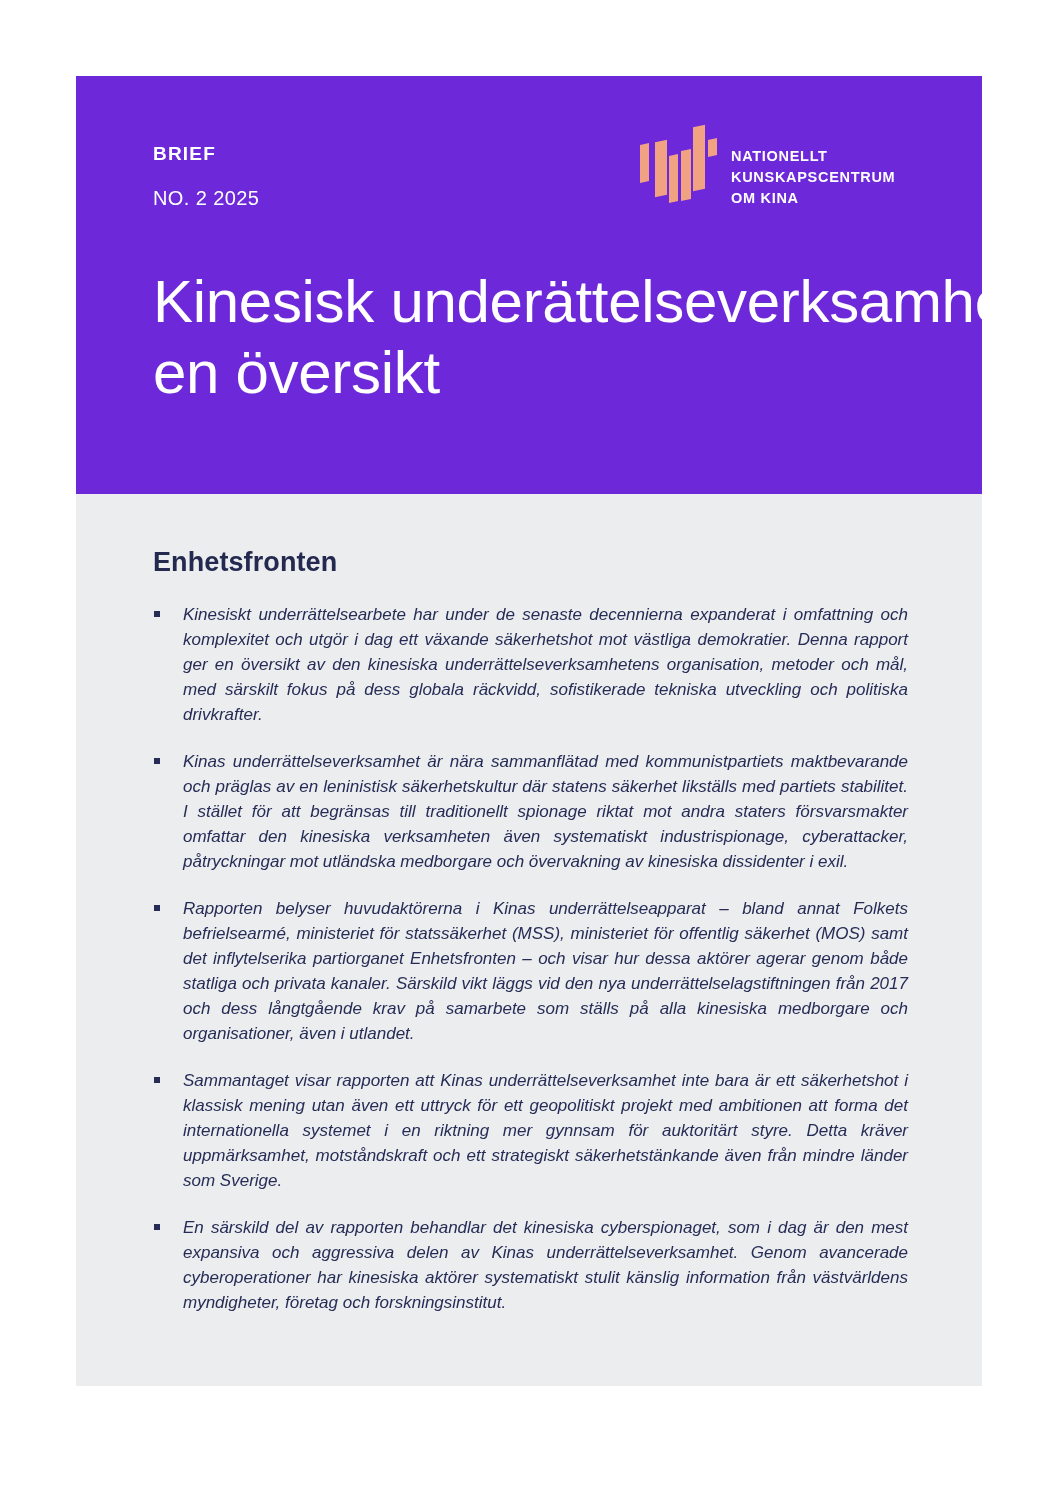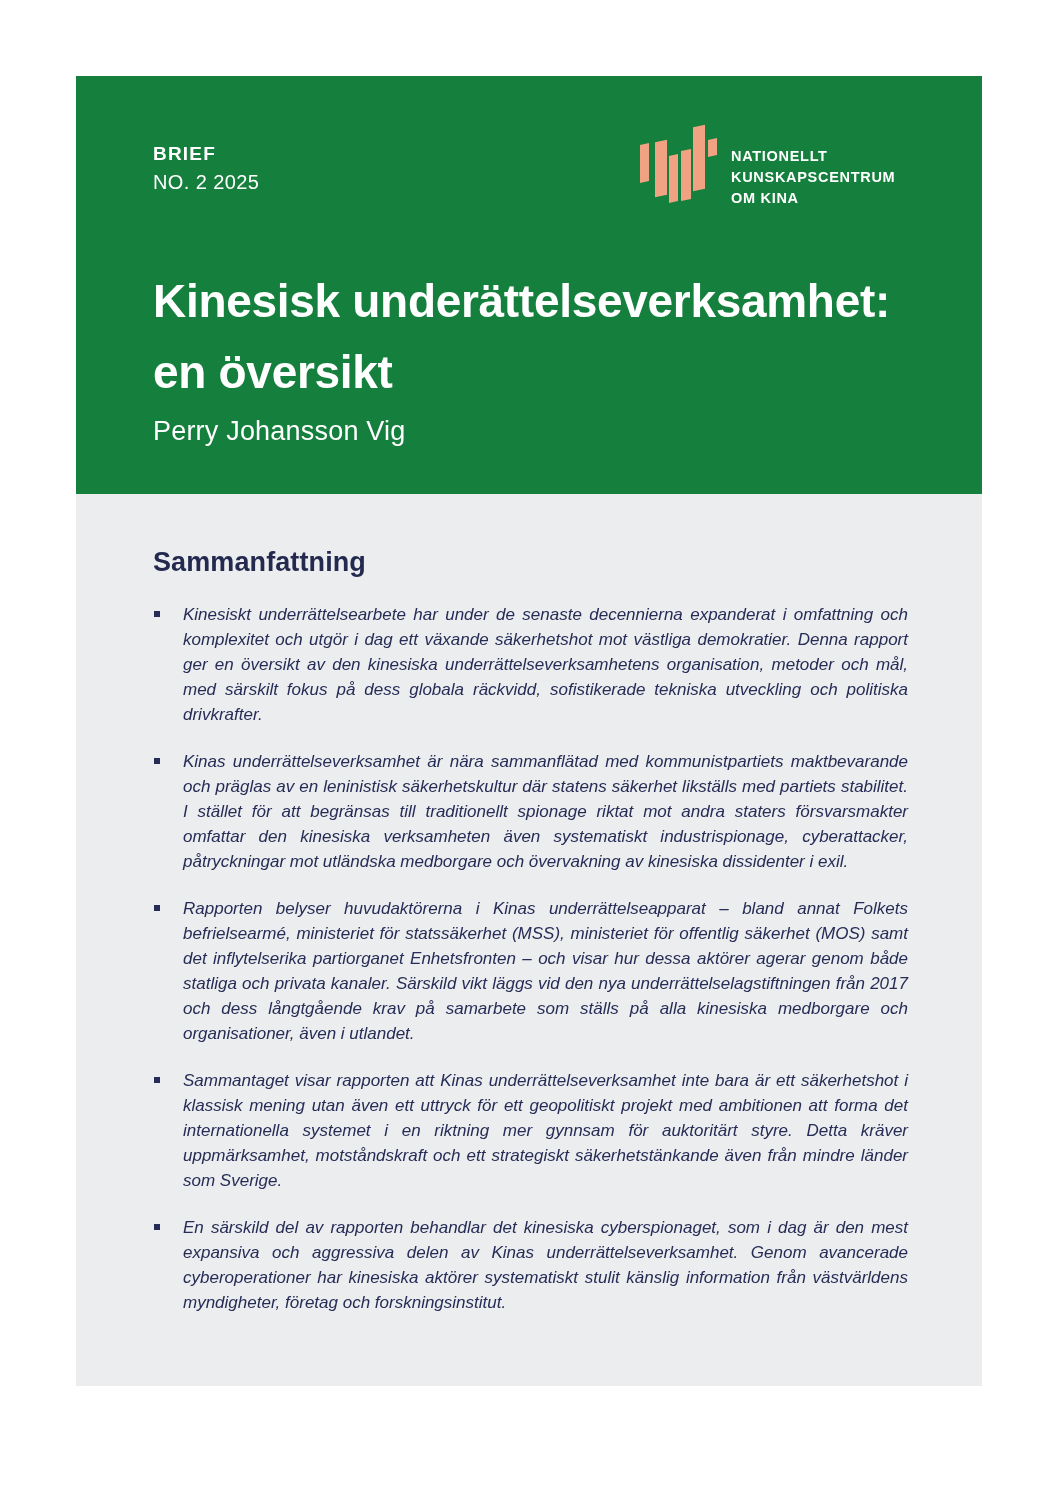--- a/index.html
+++ b/index.html
@@ -19,41 +19,41 @@
     position: absolute;
     left: 76px;
     top: 76px;
     width: 906px;
   }
   
   .header {
     position: relative;
     width: 906px;
     height: 418px;
-    background: #15803d;
+    background: #6d28d9;
     color: #ffffff;
     box-sizing: border-box;
   }
   .kicker {
     position: absolute;
     left: 77px;
     top: 66px;
   }
   .kicker .brief {
     font-size: 19px;
     font-weight: bold;
     letter-spacing: 1.2px;
     line-height: 24px;
   }
   .kicker .issue {
     font-size: 20px;
     font-weight: normal;
     letter-spacing: 0.4px;
     line-height: 24px;
-    margin-top: 4px;
+    margin-top: 20px;
   }
   
   .logo {
     position: absolute;
     left: 564px;
     top: 50px;
     display: flex;
     align-items: center;
   }
   .logo-bars {
@@ -80,22 +80,22 @@
     font-weight: bold;
     letter-spacing: 0.7px;
     line-height: 21px;
     white-space: nowrap;
   }
   
   .title {
     position: absolute;
     left: 77px;
     top: 190px;
-    font-size: 46px;
-    font-weight: bold;
+    font-size: 60px;
+    font-weight: normal;
     line-height: 71px;
     letter-spacing: -0.3px;
     white-space: nowrap;
   }
   .author {
     position: absolute;
     left: 77px;
     top: 340px;
     font-size: 27px;
     font-weight: normal;
@@ -170,25 +170,24 @@
           <div>KUNSKAPSCENTRUM</div>
           <div>OM KINA</div>
         </div>
       </div>
 
       <div class="title">
         <div>Kinesisk underättelseverksamhet:</div>
         <div>en översikt</div>
       </div>
 
-      <div class="author">Perry Johansson Vig</div>
     </div>
 
     <div class="summary">
-      <h2>Sammanfattning</h2>
+      <h2>Enhetsfronten</h2>
       <ul class="bullets">
         <li>Kinesiskt underrättelsearbete har under de senaste decennierna expanderat i omfattning och komplexitet och utgör i dag ett växande säkerhetshot mot västliga demokratier. Denna rapport ger en översikt av den kinesiska underrättelseverksamhetens organisation, metoder och mål, med särskilt fokus på dess globala räckvidd, sofistikerade tekniska utveckling och politiska drivkrafter.</li>
         <li>Kinas underrättelseverksamhet är nära sammanflätad med kommunistpartiets maktbevarande och präglas av en leninistisk säkerhetskultur där statens säkerhet likställs med partiets stabilitet. I stället för att begränsas till traditionellt spionage riktat mot andra staters försvarsmakter omfattar den kinesiska verksamheten även systematiskt industrispionage, cyberattacker, påtryckningar mot utländska medborgare och övervakning av kinesiska dissidenter i exil.</li>
         <li>Rapporten belyser huvudaktörerna i Kinas underrättelseapparat – bland annat Folkets befrielsearmé, ministeriet för statssäkerhet (MSS), ministeriet för offentlig säkerhet (MOS) samt det inflytelserika partiorganet Enhetsfronten – och visar hur dessa aktörer agerar genom både statliga och privata kanaler. Särskild vikt läggs vid den nya underrättelselagstiftningen från 2017 och dess långtgående krav på samarbete som ställs på alla kinesiska medborgare och organisationer, även i utlandet.</li>
         <li>Sammantaget visar rapporten att Kinas underrättelseverksamhet inte bara är ett säkerhetshot i klassisk mening utan även ett uttryck för ett geopolitiskt projekt med ambitionen att forma det internationella systemet i en riktning mer gynnsam för auktoritärt styre. Detta kräver uppmärksamhet, motståndskraft och ett strategiskt säkerhetstänkande även från mindre länder som Sverige.</li>
         <li>En särskild del av rapporten behandlar det kinesiska cyberspionaget, som i dag är den mest expansiva och aggressiva delen av Kinas underrättelseverksamhet. Genom avancerade cyberoperationer har kinesiska aktörer systematiskt stulit känslig information från västvärldens myndigheter, företag och forskningsinstitut.</li>
       </ul>
     </div>
 
   </div>

